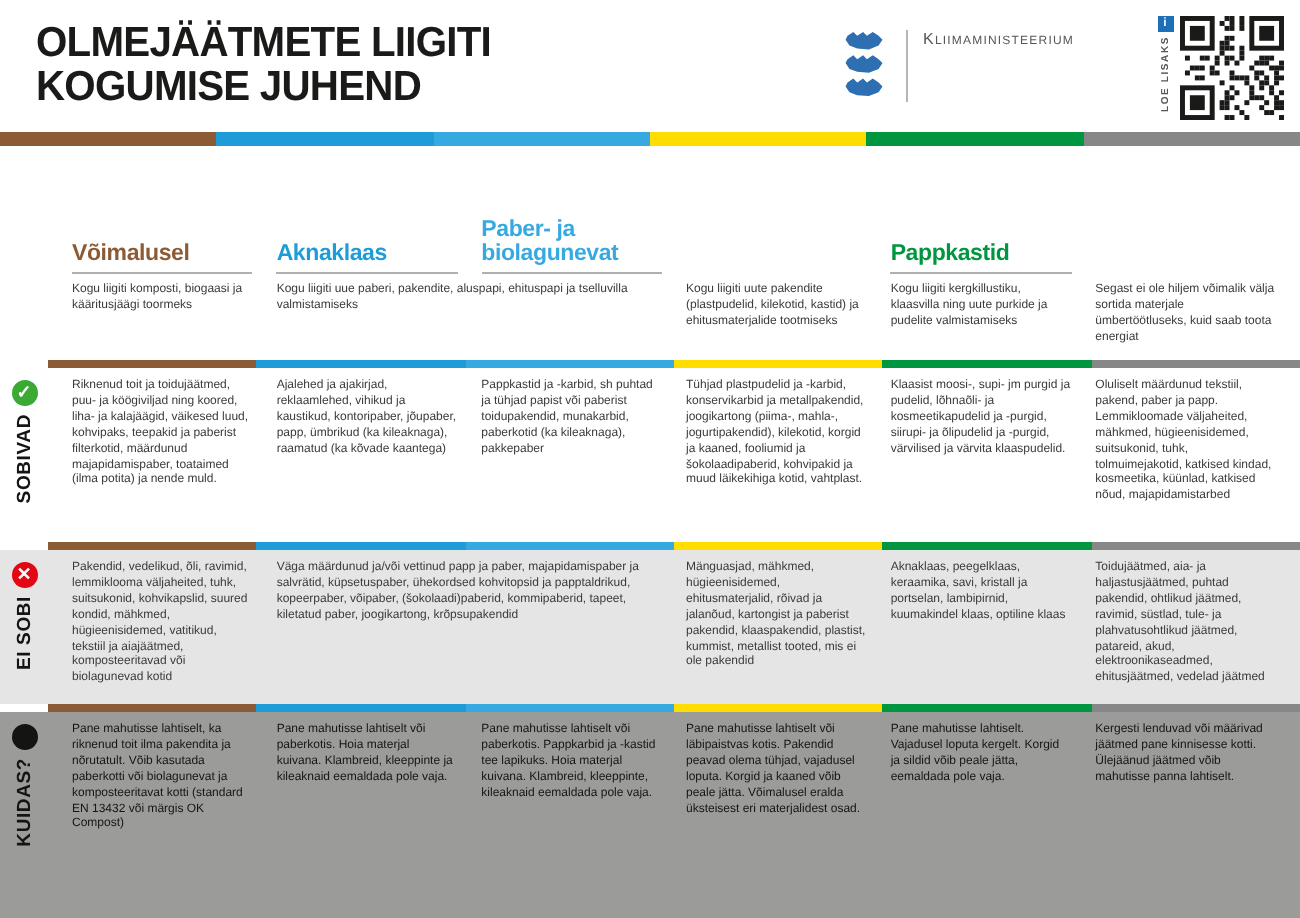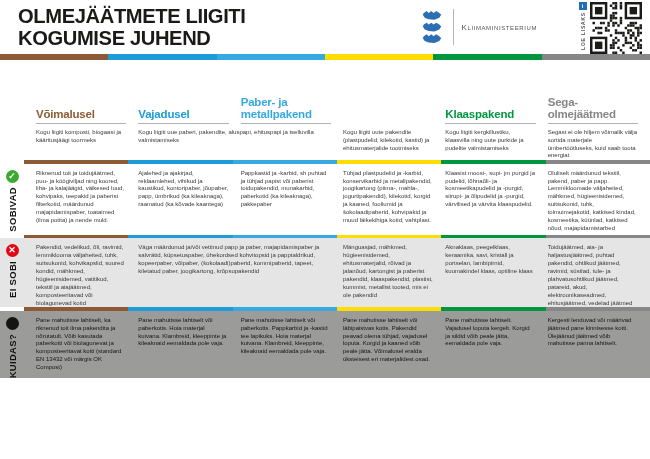--- a/index.html
+++ b/index.html
@@ -1,26 +1,26 @@
 <!DOCTYPE html>
 <html><head>
 <meta charset="utf-8">
 <style>
   html,body{margin:0;padding:0;}
   body{
     width:650px;height:459px;overflow:hidden;background:#ffffff;
     font-family:"Liberation Sans",sans-serif;color:#1A1A18;
   }
-  .poster{width:650px;height:378px;display:flex;flex-direction:column;}
+  .poster{width:650px;height:459px;display:flex;flex-direction:column;}
 
   
   .hd{height:66px;display:flex;align-items:center;padding:0 8px 0 18px;box-sizing:border-box;}
   .title{margin:0;display:flex;flex-direction:column;font-size:21px;line-height:1.04;
          font-weight:bold;letter-spacing:-0.4px;transform:scaleX(.96);transform-origin:left center;}
-  .brand{margin-left:auto;display:flex;align-items:center;gap:8px;margin-right:40px;}
+  .brand{margin-left:auto;display:flex;gap:8px;margin-right:40px;}
   .lions{width:25px;height:35px;}
   .brand-sep{width:1px;height:36px;background:#B5B5B5;}
   .brand-name{font-size:8px;color:#575756;font-variant:small-caps;letter-spacing:.6px;}
   .qr{display:flex;align-items:flex-start;gap:2px;padding-top:2px;}
   .qr-side{display:flex;flex-direction:column;align-items:center;gap:2px;width:11px;}
   .qr-app{width:8px;height:8px;background:#1D70B7;color:#fff;font-size:6px;line-height:8px;
           text-align:center;font-weight:bold;}
   .qr-caption{writing-mode:vertical-rl;transform:rotate(180deg);font-size:5px;color:#575756;
               letter-spacing:.8px;font-weight:bold;}
   .qr-code{width:52px;height:52px;}
@@ -204,24 +204,23 @@
     <i class="c2"></i>
     <i class="c3"></i>
     <i class="c4"></i>
     <i class="c5"></i>
     <i class="c6"></i>
   </div>
 
   <section class="headrow">
     <div class="gut"></div>
     <div class="colhead t-bio g2">Võimalusel</div>
-    <div class="colhead t-vp g3">Vajadusel</div>
-    <div class="colhead t-kp g4">Paber- ja metallpakend</div>
-    <div class="colhead t-kl g6">Klaaspakend</div>
-    <div class="colhead t-sg g7">Sega- olmejäätmed</div>
+    <div class="colhead t-vp g3">Aknaklaas</div>
+    <div class="colhead t-kp g4">Paber- ja biolagunevat</div>
+    <div class="colhead t-kl g6">Pappkastid</div>
 
     <div class="subtitle g2">Kogu liigiti komposti, biogaasi ja kääritusjäägi toormeks</div>
     <div class="subtitle gspan">Kogu liigiti uue paberi, pakendite, aluspapi, ehituspapi ja tselluvilla valmistamiseks</div>
     <div class="subtitle g5">Kogu liigiti uute pakendite (plastpudelid, kilekotid, kastid) ja ehitusmaterjalide tootmiseks</div>
     <div class="subtitle g6">Kogu liigiti kergkillustiku, klaasvilla ning uute purkide ja pudelite valmistamiseks</div>
     <div class="subtitle g7">Segast ei ole hiljem võimalik välja sortida materjale ümbertöötluseks, kuid saab toota energiat</div>
   </section>
 
   <div class="rowbar">
     <i class="c1"></i>

